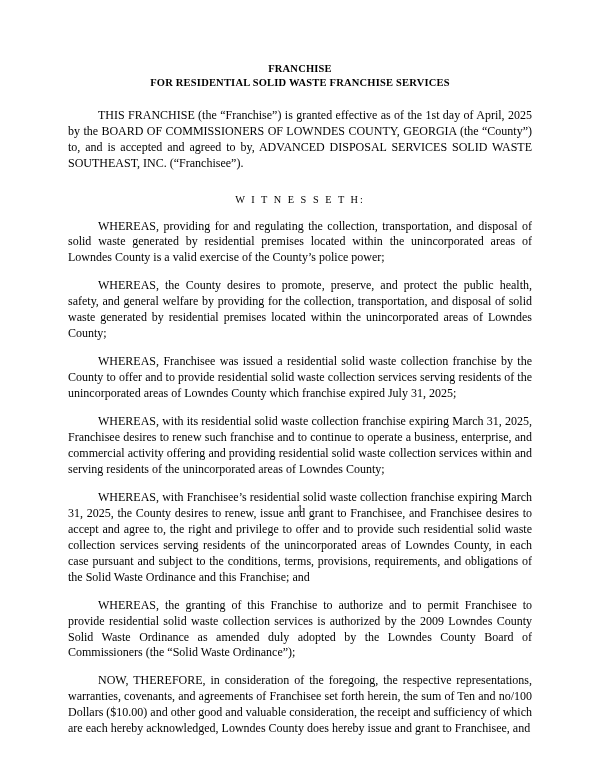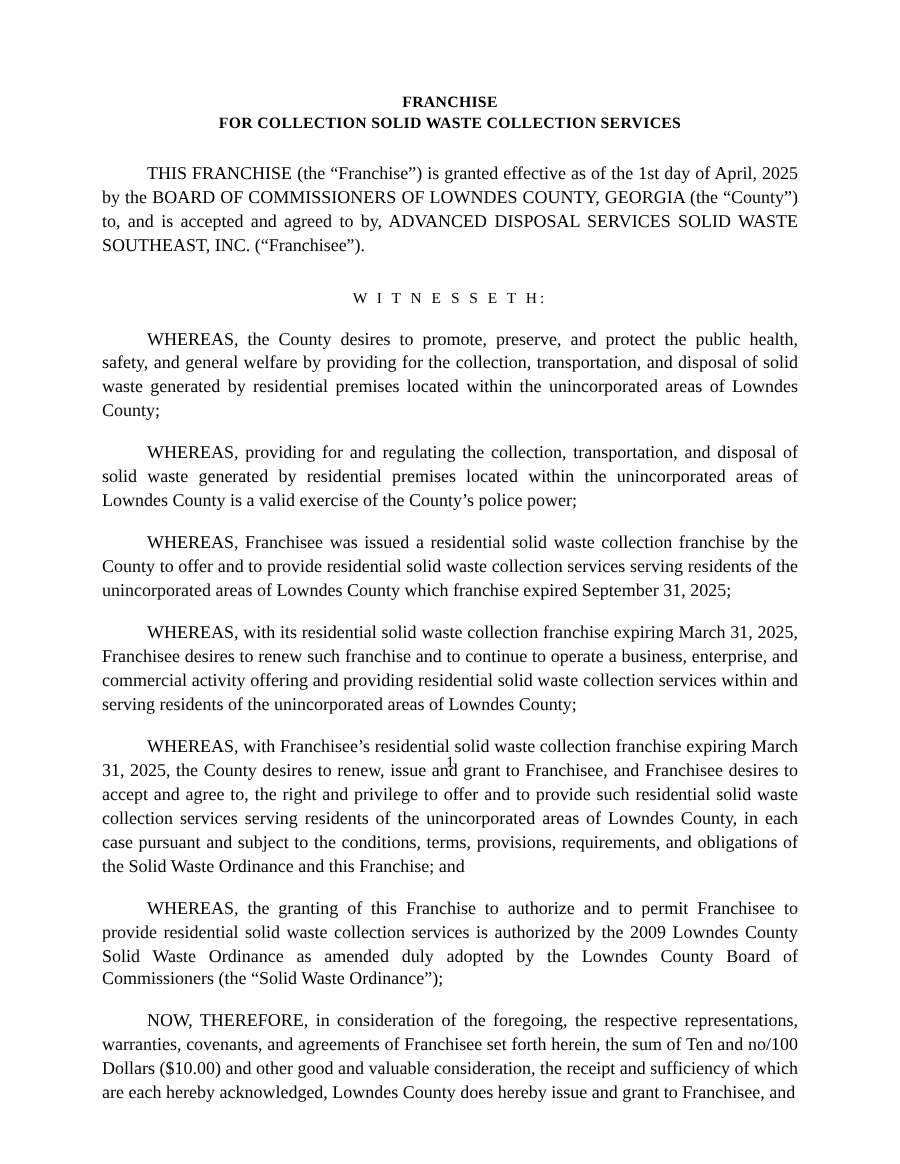--- a/index.html
+++ b/index.html
@@ -55,29 +55,29 @@
     font-size: 10.3px;
   }
 </style>
 </head>
 <body>
 
 <div class="page">
 
   <div class="title-block">
     <span class="title-line">FRANCHISE</span>
-    <span class="title-line">FOR COLLECTION SOLID WASTE COLLECTION SERVICES</span>
+    <span class="title-line">FOR RESIDENTIAL SOLID WASTE FRANCHISE SERVICES</span>
   </div>
 
   <p class="body-par">THIS FRANCHISE (the “Franchise”) is granted effective as of the 1st day of April, 2025 by the BOARD OF COMMISSIONERS OF LOWNDES COUNTY, GEORGIA (the “County”) to, and is accepted and agreed to by, ADVANCED DISPOSAL SERVICES SOLID WASTE SOUTHEAST, INC. (“Franchisee”).</p>
 
   <div class="witnesseth">W I T N E S S E T H:</div>
 
+  <p class="body-par">WHEREAS, providing for and regulating the collection, transportation, and disposal of solid waste generated by residential premises located within the unincorporated areas of Lowndes County is a valid exercise of the County’s police power;</p>
   <p class="body-par">WHEREAS, the County desires to promote, preserve, and protect the public health, safety, and general welfare by providing for the collection, transportation, and disposal of solid waste generated by residential premises located within the unincorporated areas of Lowndes County;</p>
-  <p class="body-par">WHEREAS, providing for and regulating the collection, transportation, and disposal of solid waste generated by residential premises located within the unincorporated areas of Lowndes County is a valid exercise of the County’s police power;</p>
-  <p class="body-par">WHEREAS, Franchisee was issued a residential solid waste collection franchise by the County to offer and to provide residential solid waste collection services serving residents of the unincorporated areas of Lowndes County which franchise expired September 31, 2025;</p>
+  <p class="body-par">WHEREAS, Franchisee was issued a residential solid waste collection franchise by the County to offer and to provide residential solid waste collection services serving residents of the unincorporated areas of Lowndes County which franchise expired July 31, 2025;</p>
   <p class="body-par">WHEREAS, with its residential solid waste collection franchise expiring March 31, 2025, Franchisee desires to renew such franchise and to continue to operate a business, enterprise, and commercial activity offering and providing residential solid waste collection services within and serving residents of the unincorporated areas of Lowndes County;</p>
   <p class="body-par">WHEREAS, with Franchisee’s residential solid waste collection franchise expiring March 31, 2025, the County desires to renew, issue and grant to Franchisee, and Franchisee desires to accept and agree to, the right and privilege to offer and to provide such residential solid waste collection services serving residents of the unincorporated areas of Lowndes County, in each case pursuant and subject to the conditions, terms, provisions, requirements, and obligations of the Solid Waste Ordinance and this Franchise; and</p>
   <p class="body-par">WHEREAS, the granting of this Franchise to authorize and to permit Franchisee to provide residential solid waste collection services is authorized by the 2009 Lowndes County Solid Waste Ordinance as amended duly adopted by the Lowndes County Board of Commissioners (the “Solid Waste Ordinance”);</p>
   <p class="body-par">NOW, THEREFORE, in consideration of the foregoing, the respective representations, warranties, covenants, and agreements of Franchisee set forth herein, the sum of Ten and no/100 Dollars ($10.00) and other good and valuable consideration, the receipt and sufficiency of which are each hereby acknowledged, Lowndes County does hereby issue and grant to Franchisee, and</p>
 
   <div class="page-number">1</div>
 </div>
 
 </body></html>

